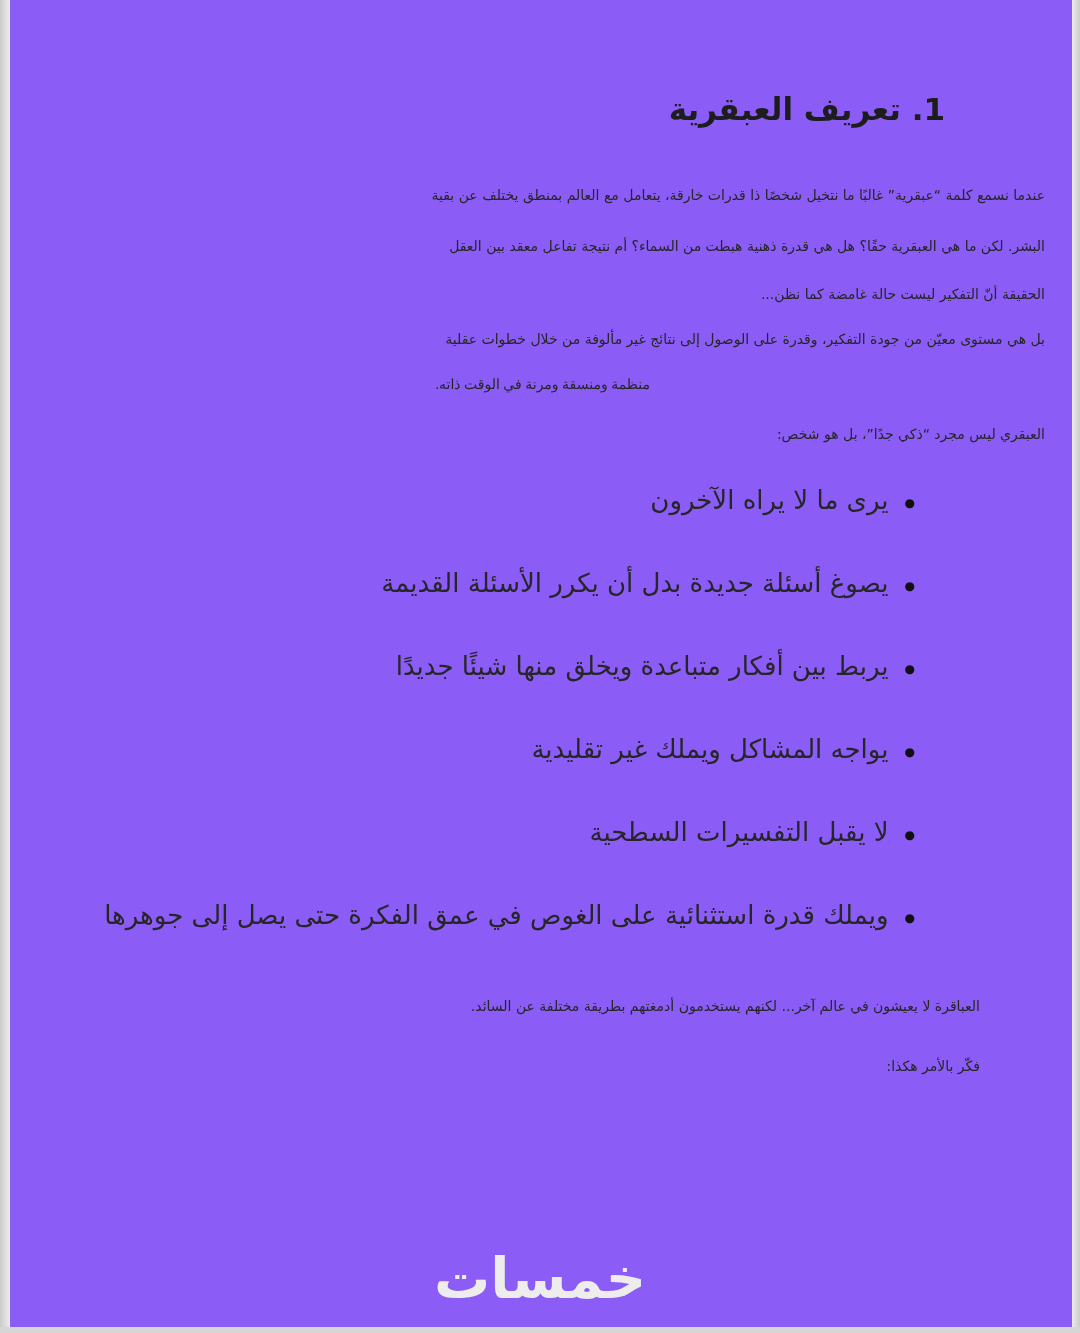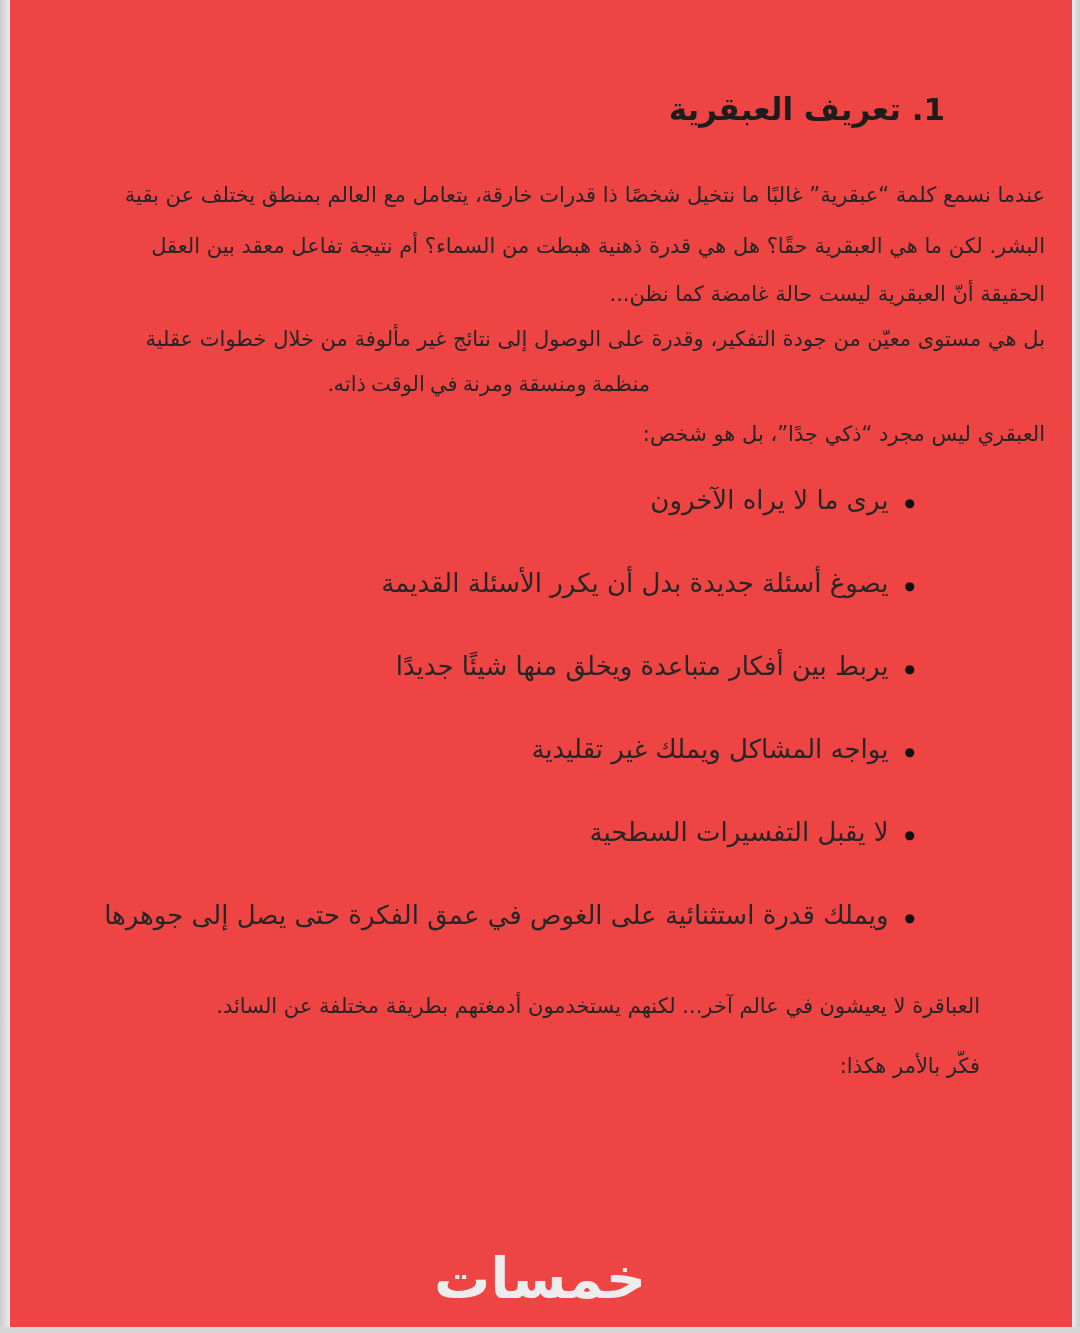--- a/index.html
+++ b/index.html
@@ -1,20 +1,20 @@
 <!DOCTYPE html>
 <html lang="ar"><head>
 <meta charset="utf-8">
 <style>
   html, body { margin: 0; padding: 0; }
   .page {
     position: relative;
     width: 1080px;
     height: 1333px;
-    background: #ef4444;
+    background: #8b5cf6;
     overflow: hidden;
     font-family: "DejaVu Sans", sans-serif;
     color: #262626;
   }
   
   .edge-left  { position: absolute; left: 0;  top: 0; bottom: 0; width: 10px;
                 background: linear-gradient(to right, #cccccc, #ececec); }
   .edge-right { position: absolute; right: 0; top: 0; bottom: 0; width: 8px;
                 background: linear-gradient(to left, #cccccc, #ececec); }
   .edge-bottom{ position: absolute; left: 0; right: 0; bottom: 0; height: 6px;
@@ -28,21 +28,21 @@
   }
   .doc-heading {
     margin: 0;
     padding: 88px 100px 0 0;
     font-size: 31px;
     font-weight: bold;
     color: #1d1d1d;
     line-height: 42px;
   }
   .para { margin: 0; }
-  .line { display: block; white-space: nowrap; font-size: 21px; }
+  .line { display: block; white-space: nowrap; font-size: 14px; }
 
   .p1 { margin-top: 40px; }
   .p1 .line { line-height: 51px; }
   .p1-l3 { padding-left: 0; padding-right: 555px; }
 
   .p2 .line { line-height: 45px; }
   .p2-l3 { padding-right: 395px; font-family: Liberation Serif, serif; }
 
   .p3 { margin-top: 5px; }
   .p3 .line { line-height: 45px; text-align: right; }
@@ -84,21 +84,21 @@
   <div class="content">
 
     <h1 class="doc-heading">1. تعريف العبقرية</h1>
 
     <div class="para p1">
       <span class="line">عندما نسمع كلمة “عبقرية” غالبًا ما نتخيل شخصًا ذا قدرات خارقة، يتعامل مع العالم بمنطق يختلف عن بقية</span>
       <span class="line">البشر. لكن ما هي العبقرية حقًا؟ هل هي قدرة ذهنية هبطت من السماء؟ أم نتيجة تفاعل معقد بين العقل</span>
     </div>
 
     <div class="para p2">
-      <span class="line">الحقيقة أنّ العبقرية ليست حالة غامضة كما نظن...</span>
+      <span class="line">الحقيقة أنّ التفكير ليست حالة غامضة كما نظن...</span>
       <span class="line">بل هي مستوى معيّن من جودة التفكير، وقدرة على الوصول إلى نتائج غير مألوفة من خلال خطوات عقلية</span>
       <span class="line p2-l3">منظمة ومنسقة ومرنة في الوقت ذاته.</span>
     </div>
 
     <div class="para p3">
       <span class="line">العبقري ليس مجرد “ذكي جدًا”، بل هو شخص:</span>
     </div>
 
     <div class="bullet-list">
       <div class="bullet-item">

